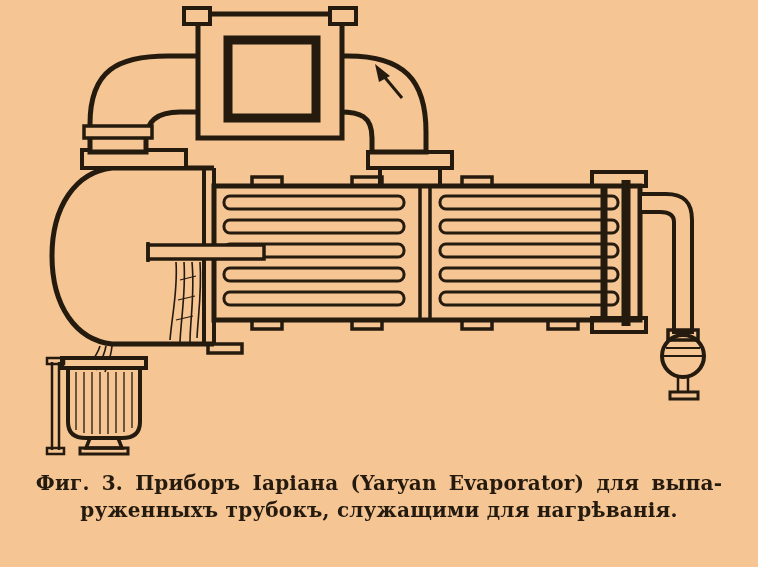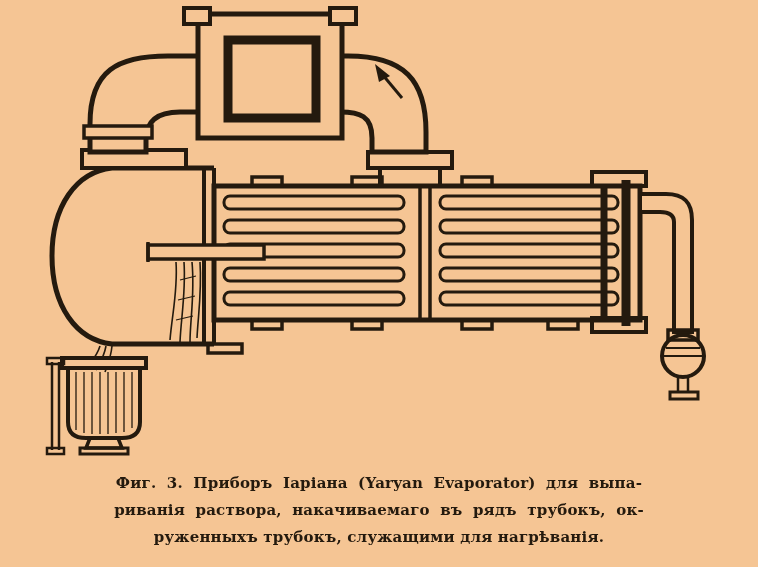--- a/index.html
+++ b/index.html
@@ -17,21 +17,21 @@
   .page{position:relative;width:758px;height:567px;}
   .figure-area{position:absolute;left:0;top:0;width:758px;height:465px;}
   svg{display:block;}
   .stroke{stroke:var(--ink);fill:none;}
   .fillpaper{fill:var(--paper);stroke:var(--ink);}
   .fillink{fill:var(--ink);stroke:none;}
   .caption{
     position:absolute;left:0;top:470px;width:758px;
     text-align:center;
     font-weight:700;
-    font-size:15px;
+    font-size:20px;
     line-height:27px;
     letter-spacing:0.2px;
   }
   .caption .cap-line{display:block;white-space:nowrap;}
   .caption .cap-line.wide{word-spacing:5px;}
 </style>
 </head>
 <body>
 
 <div class="page">
@@ -147,17 +147,16 @@
         <line class="stroke" stroke-width="2.5" x1="678" y1="376" x2="678" y2="392"></line>
         <line class="stroke" stroke-width="2.5" x1="688" y1="376" x2="688" y2="392"></line>
         <rect class="stroke" stroke-width="3" x="670" y="392" width="28" height="7"></rect>
       </g>
 
     </svg>
   </div>
 
   <div class="caption">
     <span class="cap-line wide">Фиг. 3. Приборъ Iаріана (Yaryan Evaporator) для выпа-</span>
-    <span class="cap-line wide">риванія раствора, накачиваемаго въ рядъ трубокъ, ок-</span>
     <span class="cap-line">руженныхъ трубокъ, служащими для нагрѣванія.</span>
   </div>
 
 </div>
 
 </body></html>

